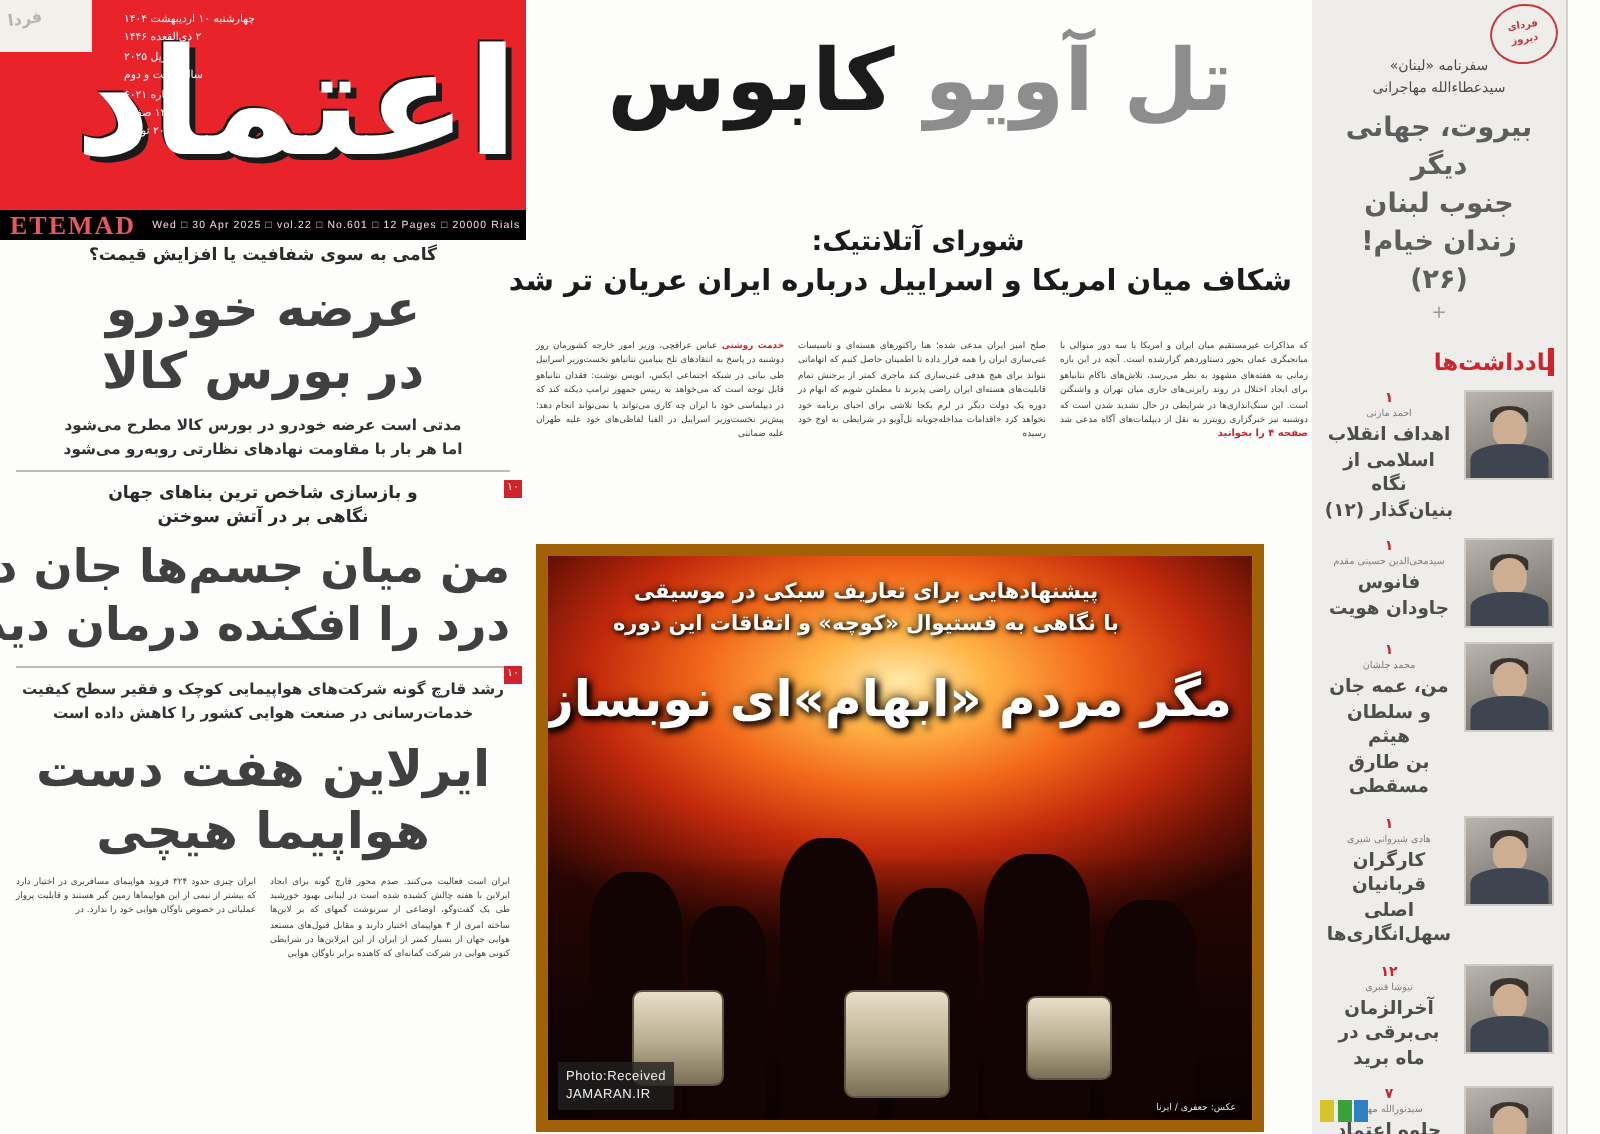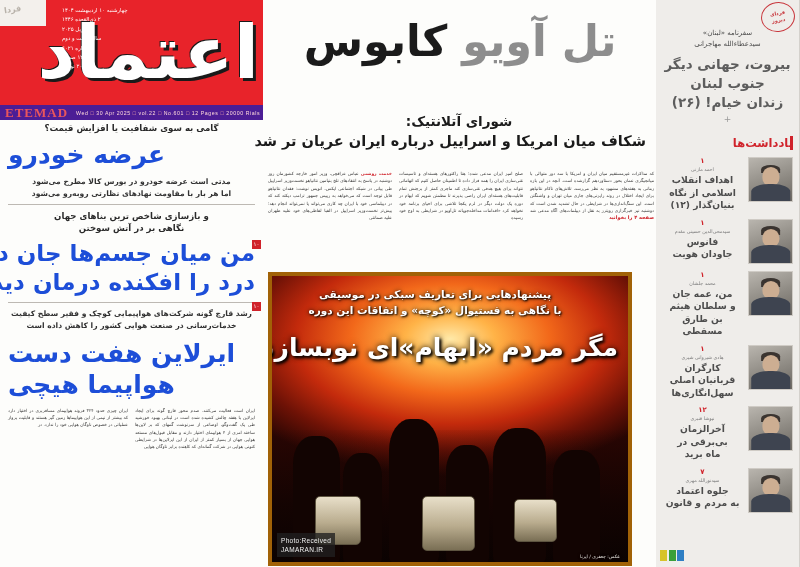--- a/index.html
+++ b/index.html
@@ -53,21 +53,21 @@
   }
   .masthead-corner-mark {
     position: absolute; left: 4px; top: 5px;
     font-size: 8px; color: #b8b2aa;
     font-weight: bold;
     transform: rotate(-8deg);
   }
   .masthead-footbar {
     position: absolute; left: 0; bottom: 0;
     width: 263px; height: 15px;
-    background: #4c1d95;
+    background: #000000;
     display: flex; align-items: center;
     direction: ltr;
   }
   .etemad-latin {
     margin-left: 5px;
     color: #e9565c;
     font-size: 13px;
     font-weight: bold;
     letter-spacing: 1px;
     font-family: "Liberation Serif", serif;
@@ -130,21 +130,21 @@
   .bcol { flex: 1; font-size: 4.4px; line-height: 7.4px; color: #3a3a3a; text-align: justify; }
   .bcol p { margin: 0; }
   .redlead { color: #d0232b; font-weight: bold; }
   .redlink { color: #d0232b; font-weight: bold; font-size: 5px; }
 
   
   .photo-wrap {
     position: absolute; left: 268px; top: 272px;
     width: 364px; height: 294px;
     overflow: hidden;
-    border: 4px solid #a16207;
+    border: 6px solid #a16207;
   }
   .photo-bg {
     position: absolute; inset: 0;
     background:
       radial-gradient(ellipse 70% 48% at 50% 22%, #ffe9a8 0%, #ffb347 18%, #f2681a 40%, #c32a0c 62%, #6e1206 82%, #2a0603 100%),
       linear-gradient(180deg, #3a0c05 0%, #1a0502 100%);
   }
   .photo-dark {
     position: absolute; left: 0; bottom: 0; width: 100%; height: 46%;
     background: linear-gradient(180deg, rgba(20,4,2,0.05) 0%, rgba(12,3,2,0.72) 55%, rgba(8,2,1,0.92) 100%);
@@ -193,39 +193,39 @@
 
   
   .leftcol {
     position: absolute; left: 0; top: 122px;
     width: 263px; height: 445px;
     padding: 0 8px;
     direction: rtl;
   }
   .story { position: relative; }
   .st-kicker { font-size: 8.6px; font-weight: bold; color: #2a2a2a; text-align: center; line-height: 12px; }
-  .st-head { font-size: 25px; font-weight: bold; color: #1d4ed8; text-align: left; line-height: 31px; white-space: nowrap; }
+  .st-head { font-size: 25px; font-weight: bold; color: #404040; text-align: center; line-height: 31px; white-space: nowrap; }
   .st-head.sm { font-size: 23px; line-height: 29px; }
   .st-sub { font-size: 7.6px; font-weight: bold; color: #333; text-align: center; line-height: 11.5px; }
   .hr-thin { border: 0; border-top: 1px solid #bdb9b3; margin: 5px 0; }
   .pagetag {
     position: absolute; right: -6px;
     width: 9px; height: 9px; background: #d0232b; color: #fff;
     font-size: 5.5px; line-height: 9px; text-align: center;
   }
   .twocols {
     display: flex; flex-direction: row-reverse; gap: 7px;
     font-size: 4.4px; line-height: 7.2px; color: #3a3a3a; text-align: justify;
   }
   .twocols > div { flex: 1; }
 
   
   .sidebar {
     position: absolute; left: 656px; top: 0;
-    width: 144px; height: 567px;
+    width: 128px; height: 567px;
     background: #efedea;
     border-right: 1px solid #d4d1cc;
   }
   .sb-top { padding: 8px 8px 6px 8px; position: relative; }
   .sb-stamp {
     position: absolute; right: 4px; top: 2px;
     width: 34px; height: 30px;
     border: 1.4px solid #c5282f;
     border-radius: 50%;
     color: #c5282f;
@@ -373,20 +373,21 @@
       <div>Photo:Received</div>
       <div>JAMARAN.IR</div>
     </div>
   </div>
 
   <div class="leftcol">
 
     <div class="story">
       <div class="st-kicker">گامی به سوی شفافیت یا افزایش قیمت؟</div>
       <div class="st-head" style="margin-top:5px;">عرضه خودرو</div>
+      <div class="st-head">در بورس کالا</div>
       <div class="st-sub" style="margin-top:6px;">مدتی است عرضه خودرو در بورس کالا مطرح می‌شود</div>
       <div class="st-sub">اما هر بار با مقاومت نهادهای نظارتی روبه‌رو می‌شود</div>
       <div class="pagetag" style="top:118px;">۱۰</div>
     </div>
 
     <hr class="hr-thin">
 
     <div class="story">
       <div class="st-kicker">و بازسازی شاخص ترین بناهای جهان</div>
       <div class="st-kicker">نگاهی بر در آتش سوختن</div>

